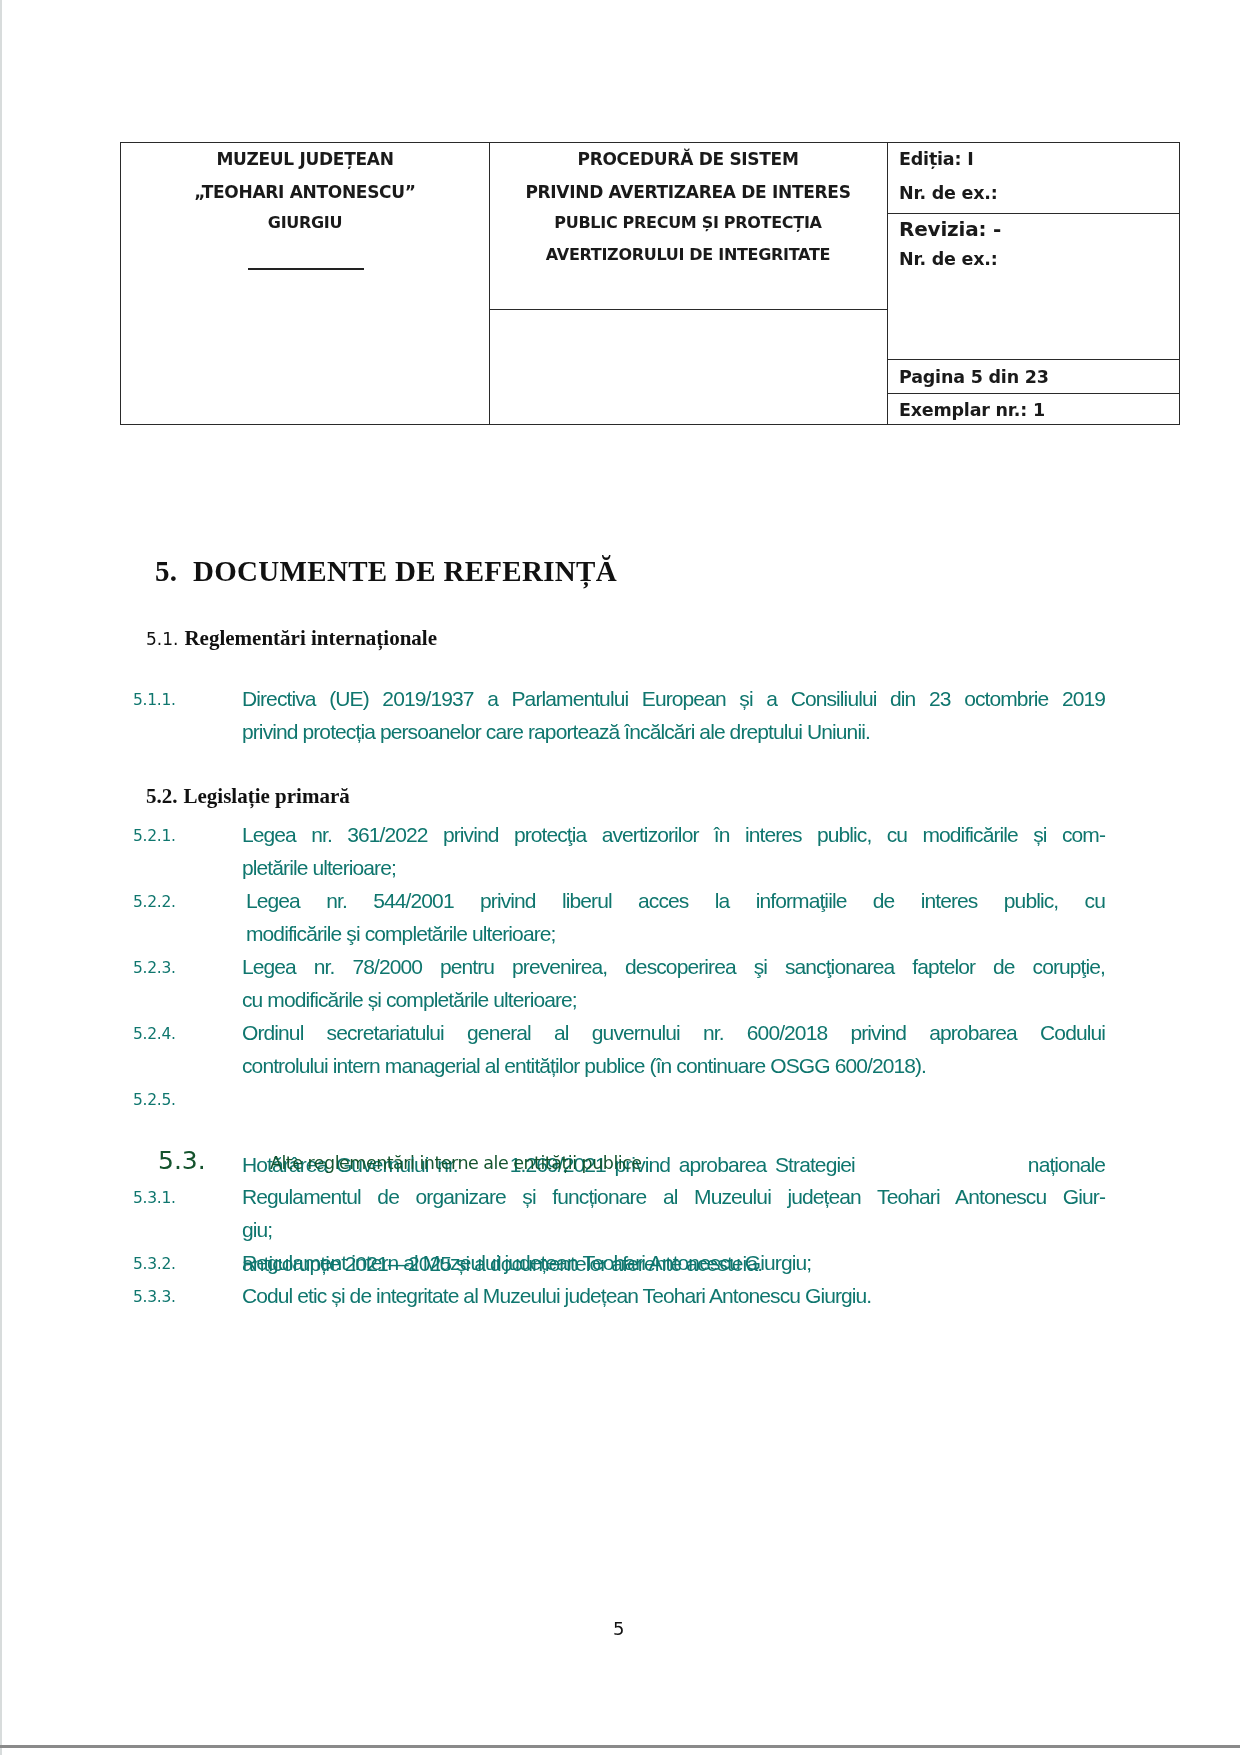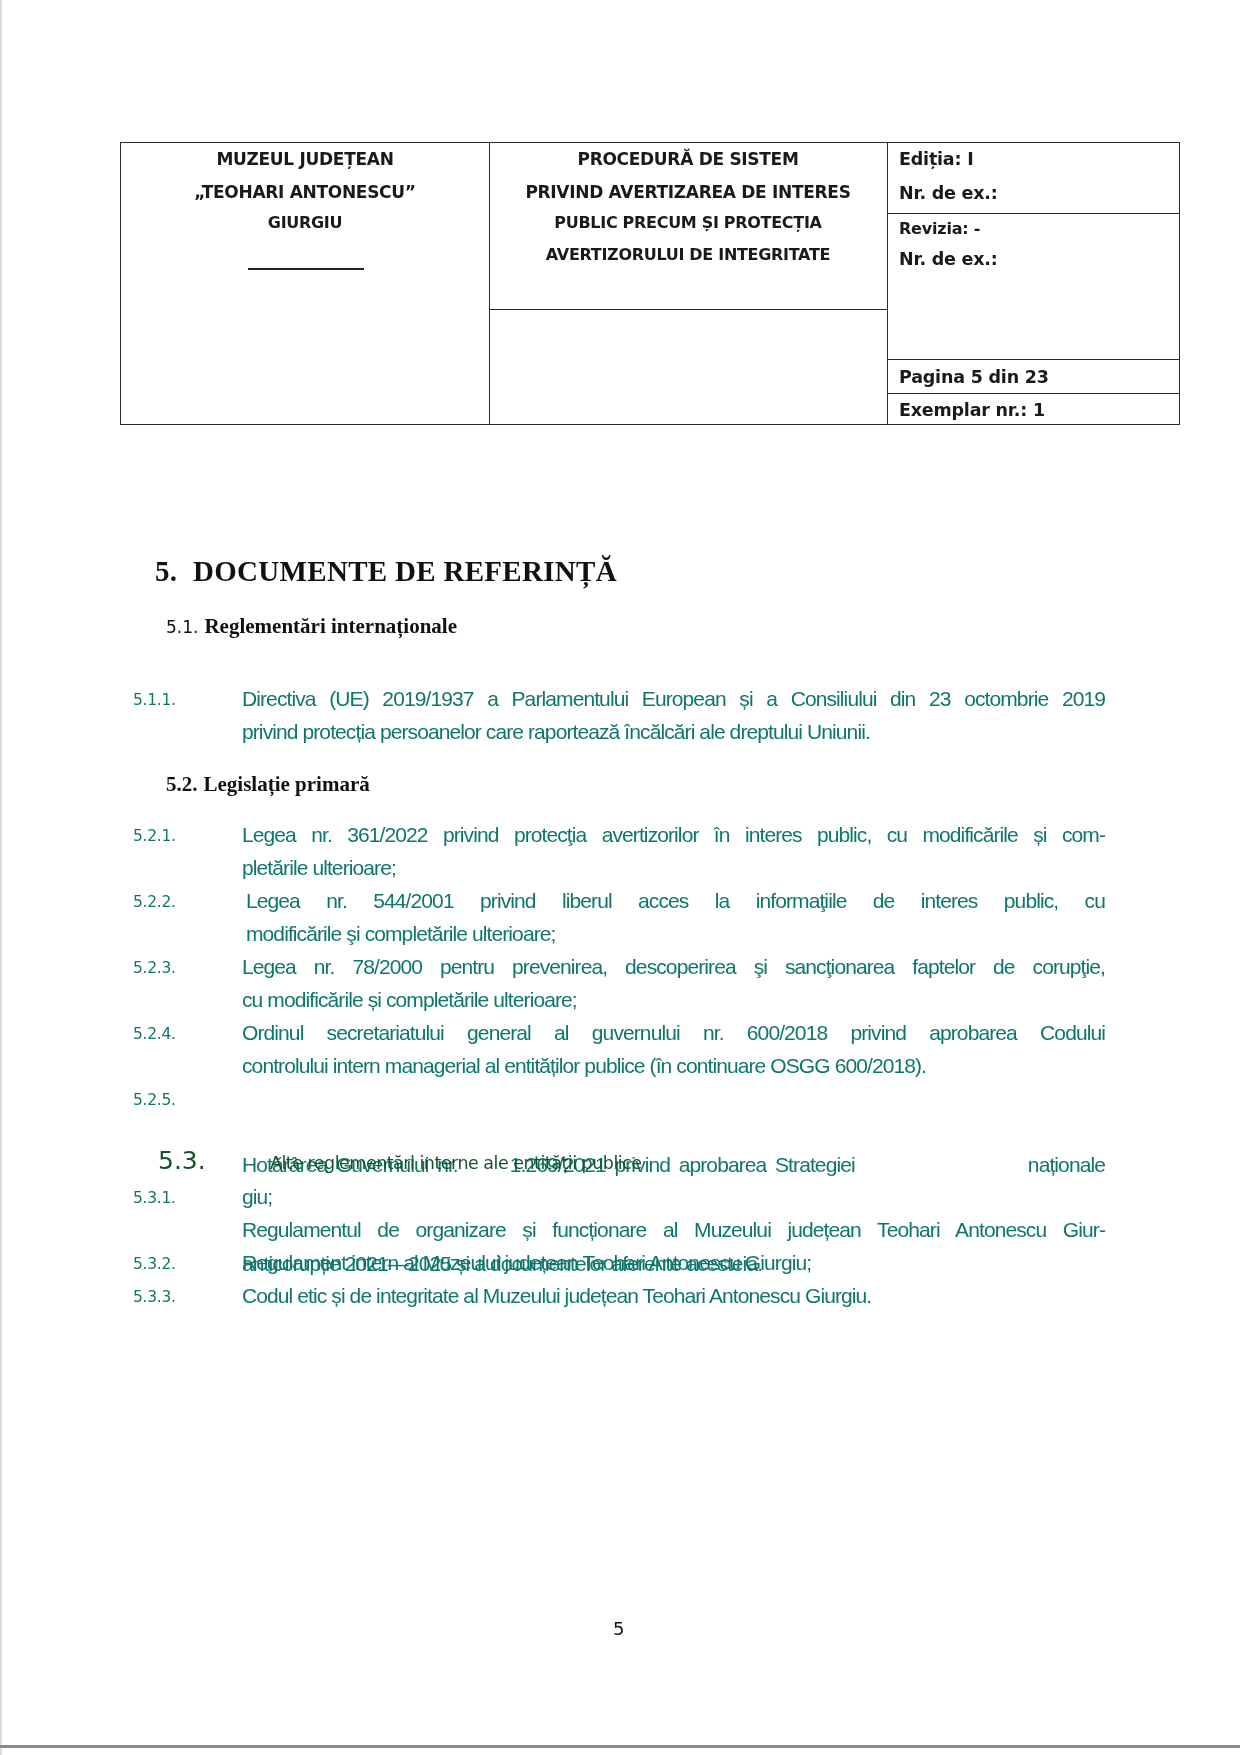--- a/index.html
+++ b/index.html
@@ -46,23 +46,23 @@
       position: absolute; left: 127px; top: 125px; width: 116px; height: 0;
       border-top: 2px solid #222;
     }
     .h1 {
       position: absolute; left: 155px; top: 555px;
       font-family: "Liberation Serif", serif; font-weight: bold;
       font-size: 29px; letter-spacing: 0.3px; white-space: nowrap;
     }
     .h1 .num { display: inline-block; width: 38px; }
     .h2 {
-      position: absolute; left: 166px;
+      position: absolute; left: 146px;
       font-family: "Liberation Serif", serif; font-weight: bold;
-      font-size: 21px; white-space: nowrap;
+      font-size: 21px; white-space: nowrap; margin-top: 12px;
     }
     .h2 .num-plain { font-family: "DejaVu Sans", sans-serif; font-weight: normal; font-size: 17px; margin-right: 6px; }
     .h2 .num-bold { margin-right: 6px; }
     .h3 {
       position: absolute; left: 158px;
       white-space: nowrap; color: #14532d;
     }
     .h3 .num { font-family: "DejaVu Sans", sans-serif; font-size: 25px; font-weight: normal; display:inline-block; width: 112px; }
     .h3 .label { font-family: "DejaVu Sans", sans-serif; font-size: 17.5px; letter-spacing: -0.5px; }
 
@@ -116,21 +116,21 @@
 
   <div style="position:absolute; left:368px; top:0; width:398px;">
     <div class="hcell-text" style="left:0; width:398px; top:0px">PROCEDURĂ DE SISTEM</div>
     <div class="hcell-text" style="left:0; width:398px; top:33px">PRIVIND AVERTIZAREA DE INTERES</div>
     <div class="hcell-text small" style="left:0; width:398px; top:64px">PUBLIC PRECUM ȘI PROTECȚIA</div>
     <div class="hcell-text small" style="left:0; width:398px; top:96px">AVERTIZORULUI DE INTEGRITATE</div>
   </div>
 
   <div class="rtext" style="top:0px">Ediția: I</div>
   <div class="rtext" style="top:34px">Nr. de ex.:</div>
-  <div class="rtext" style="top:70px; font-size:16px">Revizia: -</div>
+  <div class="rtext" style="top:70px; font-size:20px">Revizia: -</div>
   <div class="rtext" style="top:100px">Nr. de ex.:</div>
   <div class="rtext" style="top:218px">Pagina 5 din 23</div>
   <div class="rtext" style="top:251px">Exemplar nr.: 1</div>
 </div>
 
 <div class="h1">
   <span class="num">5.</span><span>DOCUMENTE DE REFERINȚĂ</span>
 </div>
 
 <div class="h2" style="top:614px">
@@ -189,22 +189,22 @@
   </div>
 </div>
 
 <div class="h3" style="top:1146px">
   <span class="num">5.3.</span><span class="label">Alte reglementări interne ale entității publice</span>
 </div>
 
 <div class="item" style="top:1180px">
   <span class="inum" style="top:2px">5.3.1.</span>
   <div class="itext condensed">
+    <span class="l">Regulamentul de organizare și funcționare al Muzeului județean Teohari Antonescu Giur-</span>
     <span class="l last">giu;</span>
-    <span class="l">Regulamentul de organizare și funcționare al Muzeului județean Teohari Antonescu Giur-</span>
   </div>
 </div>
 
 <div class="item" style="top:1246px">
   <span class="inum" style="top:2px">5.3.2.</span>
   <div class="itext condensed">
     <span class="l last">Regulament intern al Muzeului județean Teohari Antonescu Giurgiu;</span>
   </div>
 </div>
 

